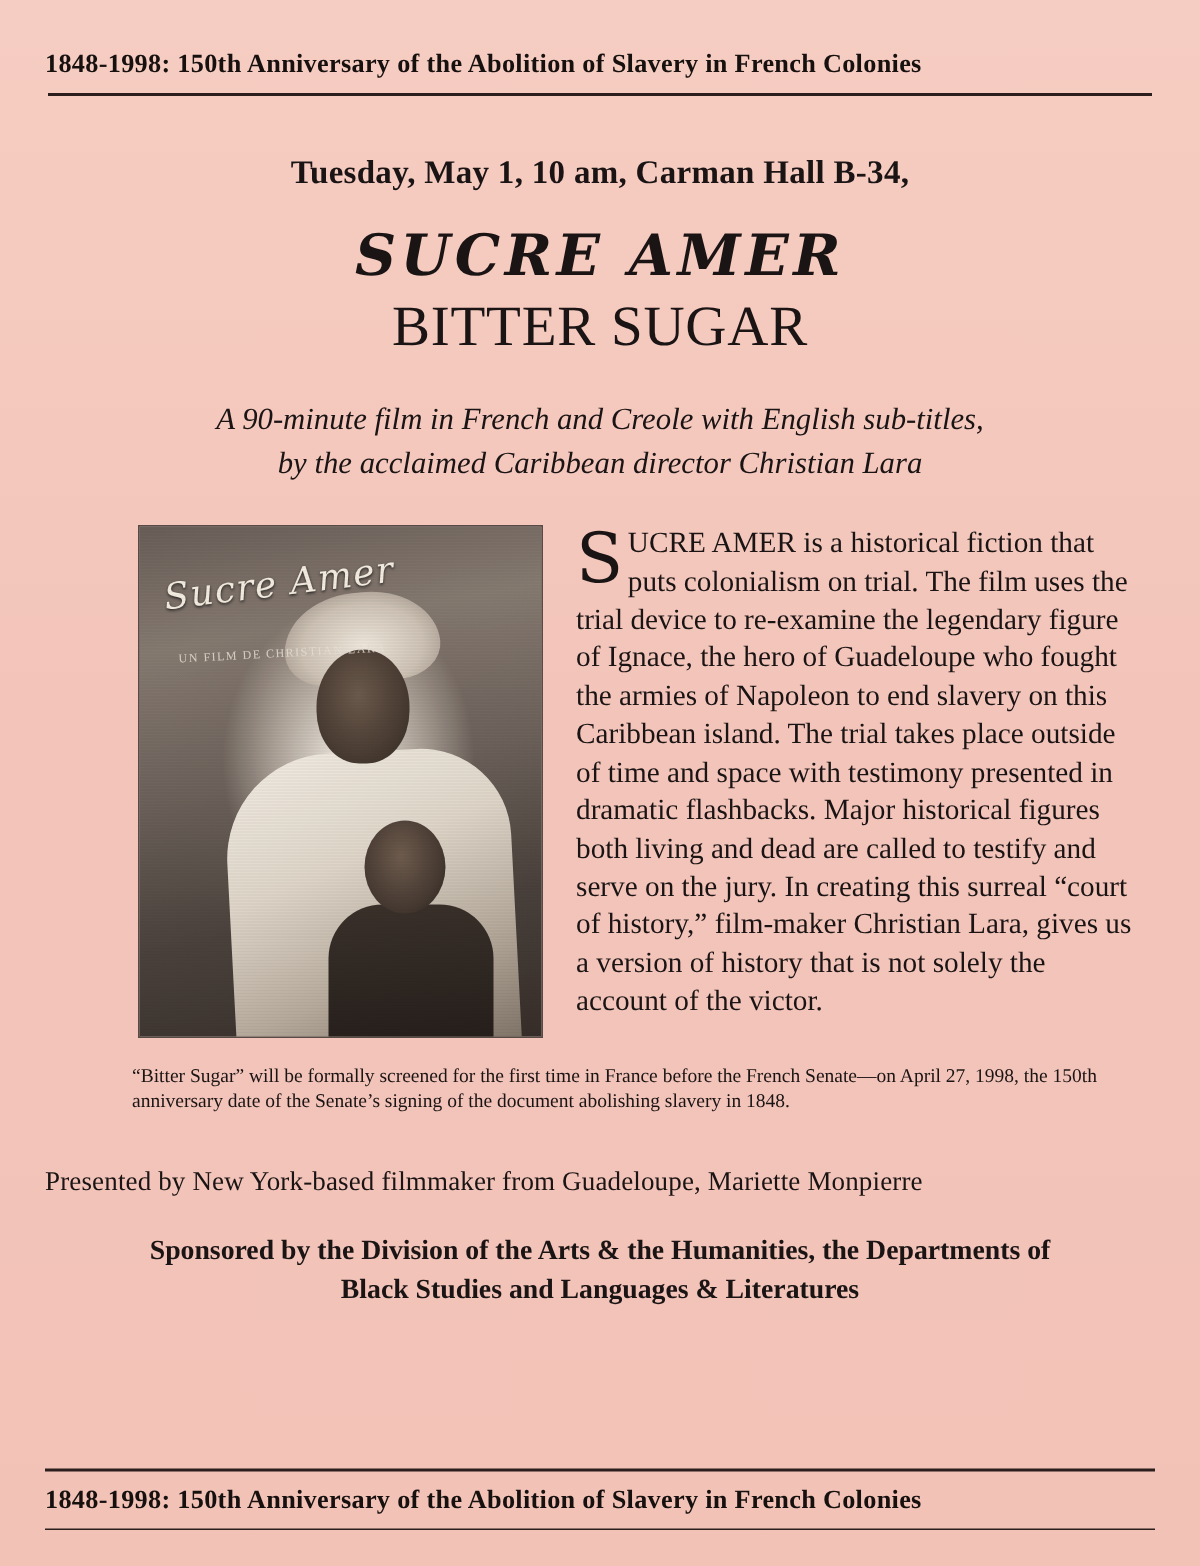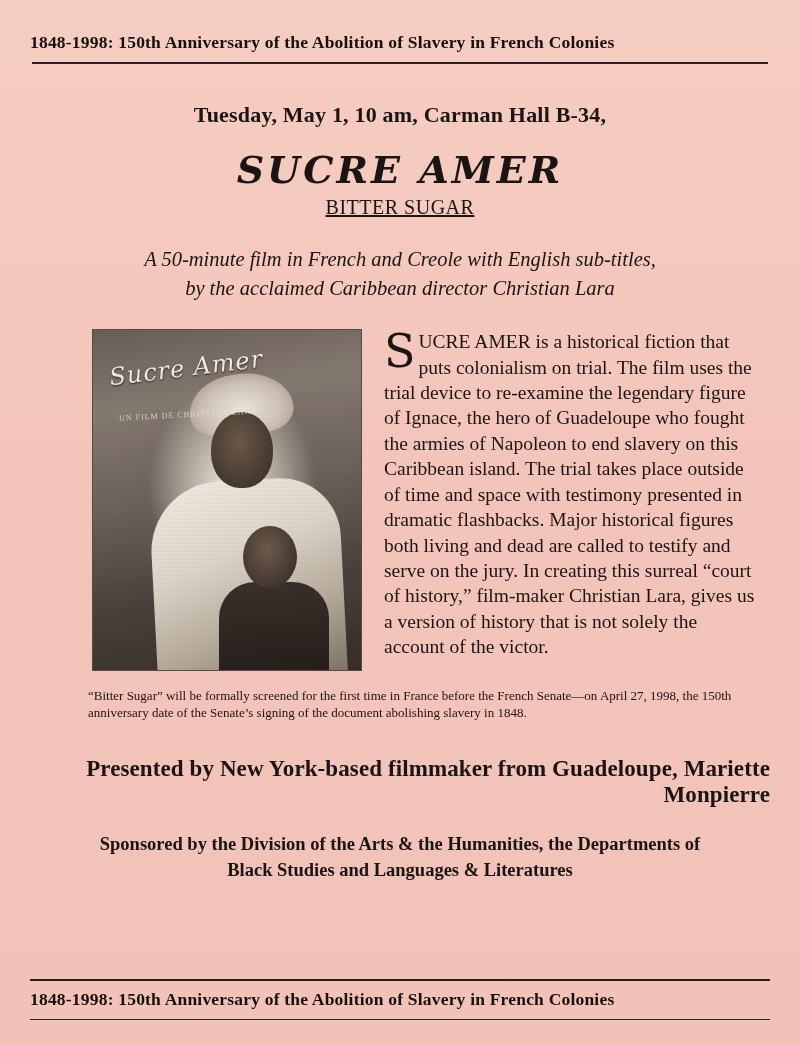--- a/index.html
+++ b/index.html
@@ -65,24 +65,23 @@
     font-family: "DejaVu Serif", serif;
     font-style: italic;
     font-weight: bold;
     font-size: 38px;
     letter-spacing: 3px;
     margin-top: 22px;
     line-height: 1.05;
   }
   .title-en {
     text-align: center;
-    font-size: 20px;
+    font-size: 38px;
     margin-top: 6px;
     letter-spacing: 0.5px;
-    text-decoration: underline;
   }
   .subtitle {
     text-align: center;
     font-style: italic;
     font-size: 20.5px;
     line-height: 1.42;
     margin-top: 26px;
     padding: 0 42px;
   }
 
@@ -199,23 +198,23 @@
   }
 
   .para-below {
     font-size: 13px;
     line-height: 1.33;
     margin-top: 16px;
     padding: 0 28px 0 58px;
   }
 
   .presented {
-    text-align: right;
-    font-weight: bold;
-    font-size: 23px;
+    text-align: left;
+    font-weight: normal;
+    font-size: 18px;
     margin-top: 34px;
     letter-spacing: 0.1px;
   }
   .sponsored {
     text-align: center;
     font-weight: bold;
     font-size: 18.5px;
     line-height: 1.4;
     margin-top: 24px;
     padding: 0 44px;
@@ -236,21 +235,21 @@
 
   <div class="banner banner-top">1848-1998: 150th Anniversary of the Abolition of Slavery in French Colonies</div>
   <div class="rule"></div>
 
   <div class="dateline">Tuesday, May 1, 10 am, Carman Hall B-34,</div>
 
   <div class="title-fr">SUCRE AMER</div>
   <div class="title-en">BITTER SUGAR</div>
 
   <div class="subtitle">
-    <div>A 50-minute film in French and Creole with English sub-titles,</div>
+    <div>A 90-minute film in French and Creole with English sub-titles,</div>
     <div>by the acclaimed Caribbean director Christian Lara</div>
   </div>
 
   <div class="cols">
 
     <div class="poster">
       <div class="photo"></div>
       <div class="body"></div>
       <div class="scarf"></div>
       <div class="face"></div>

